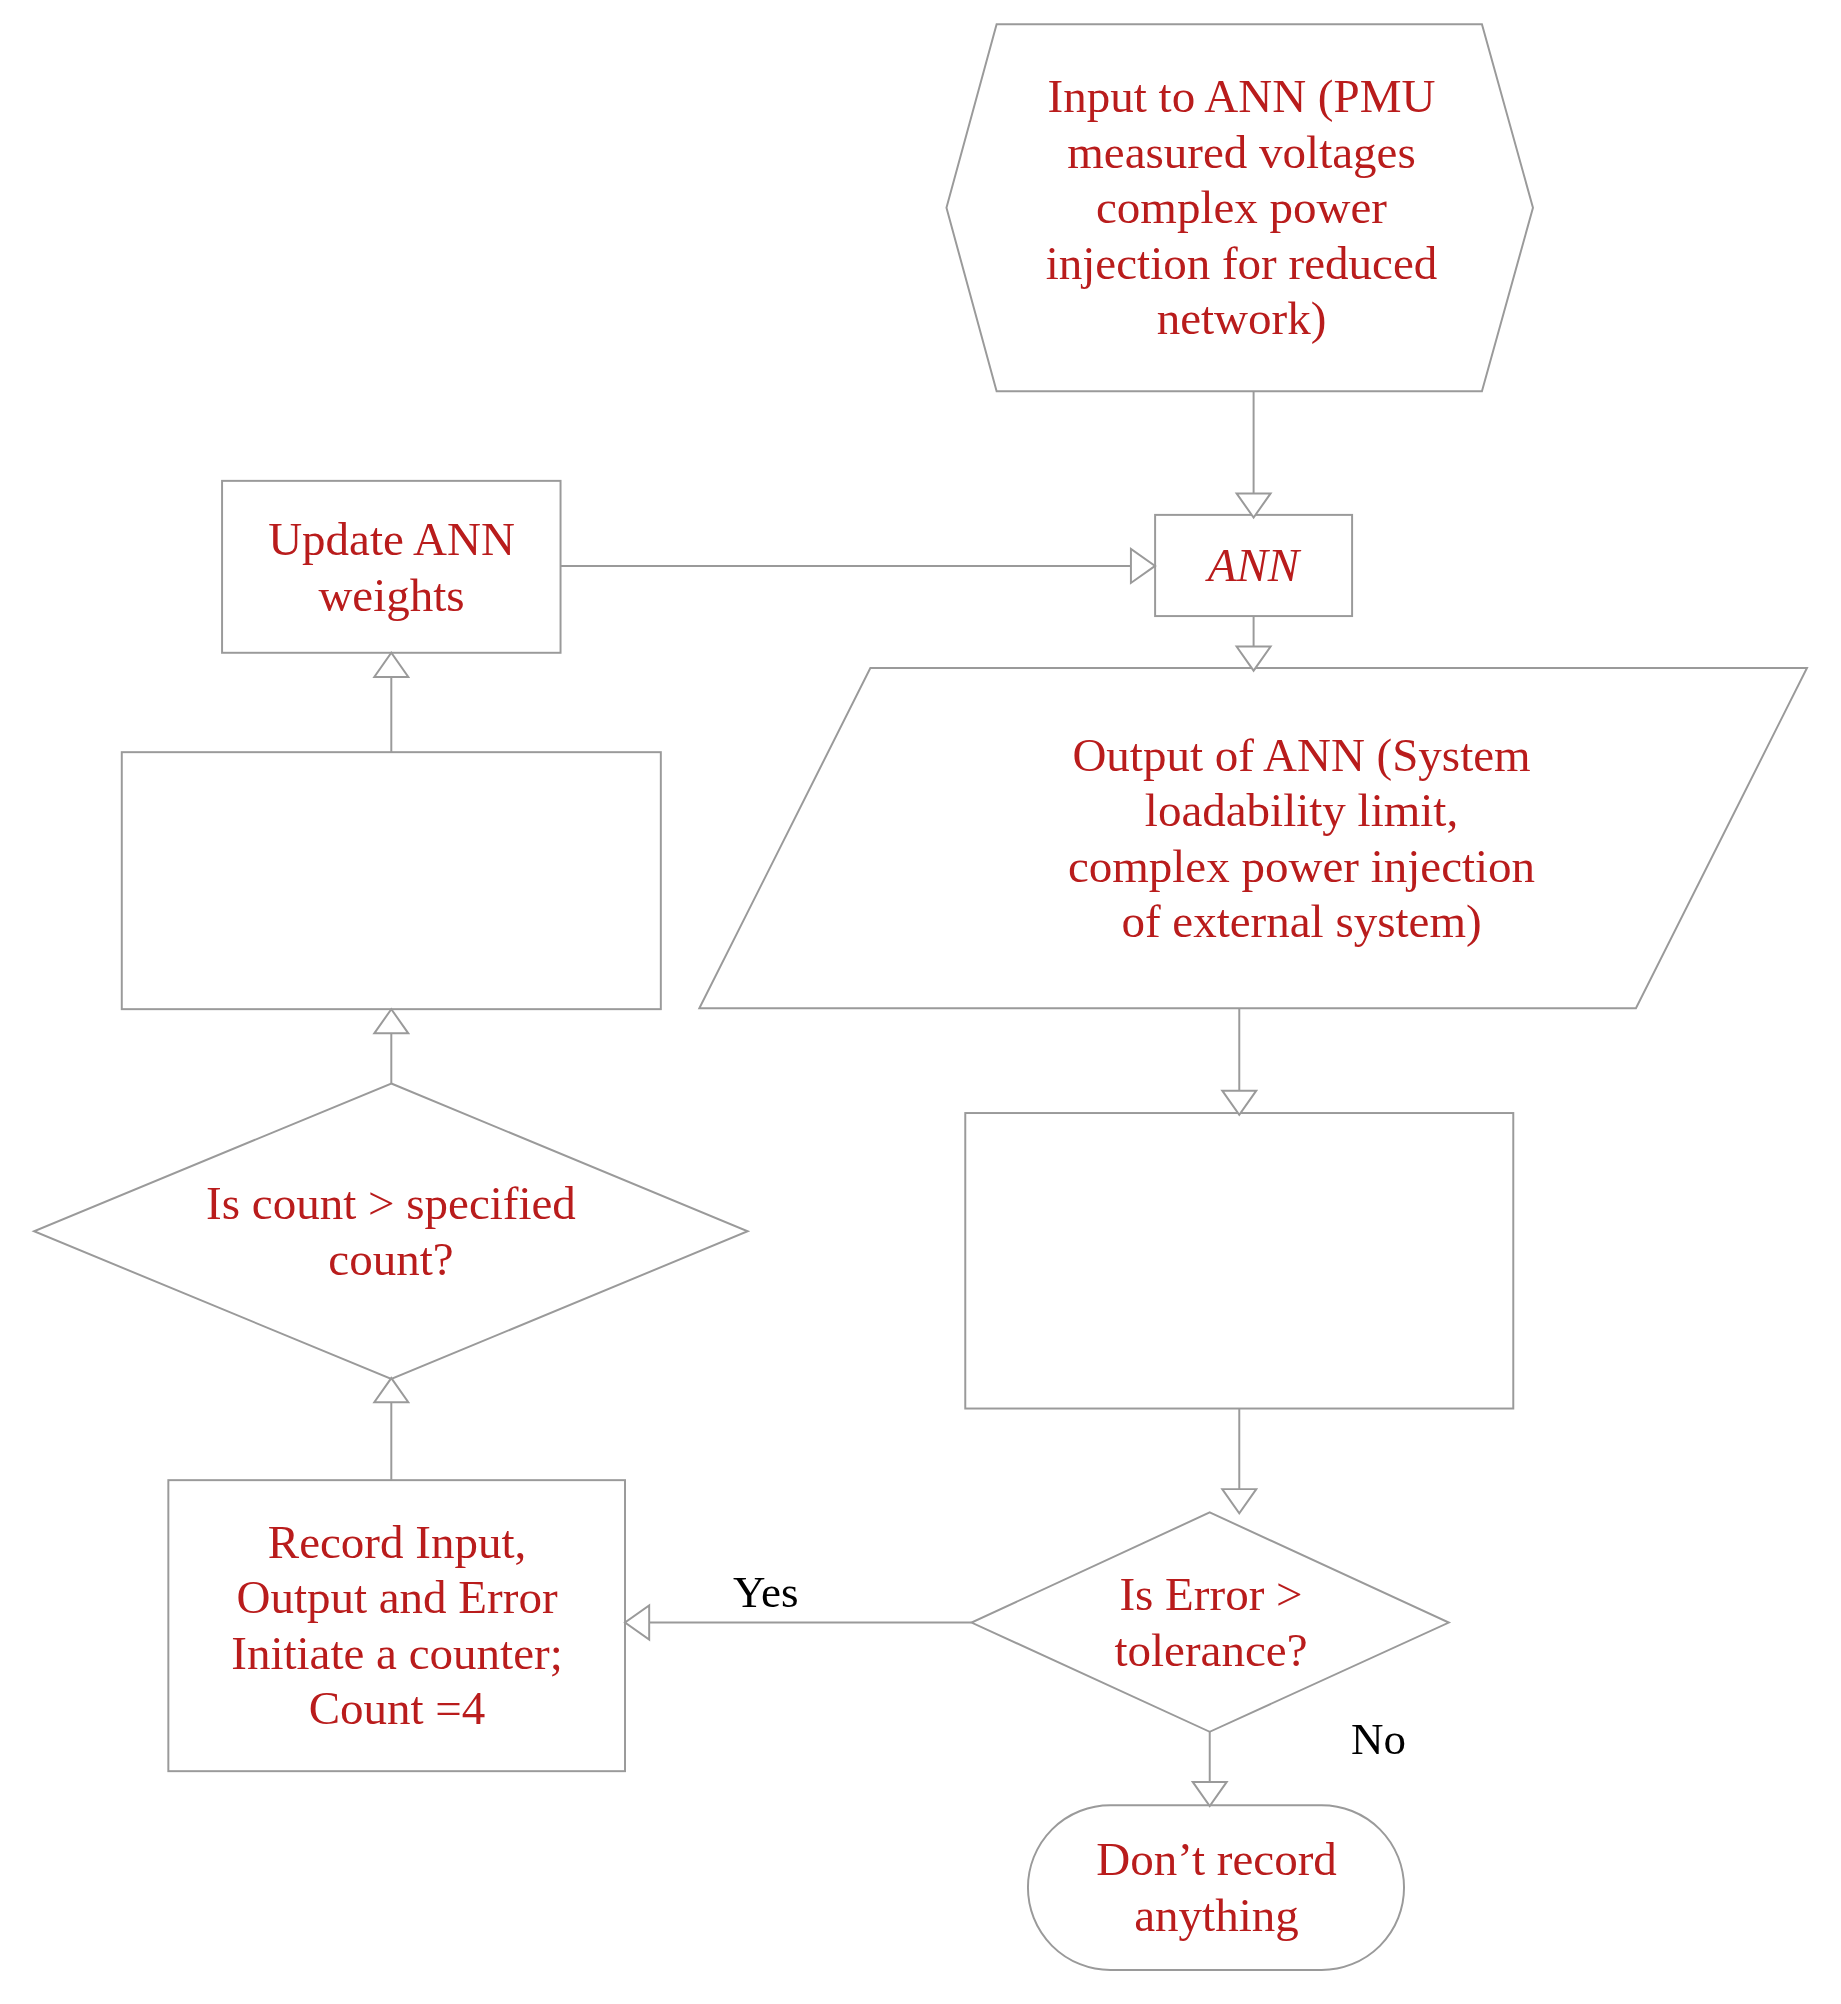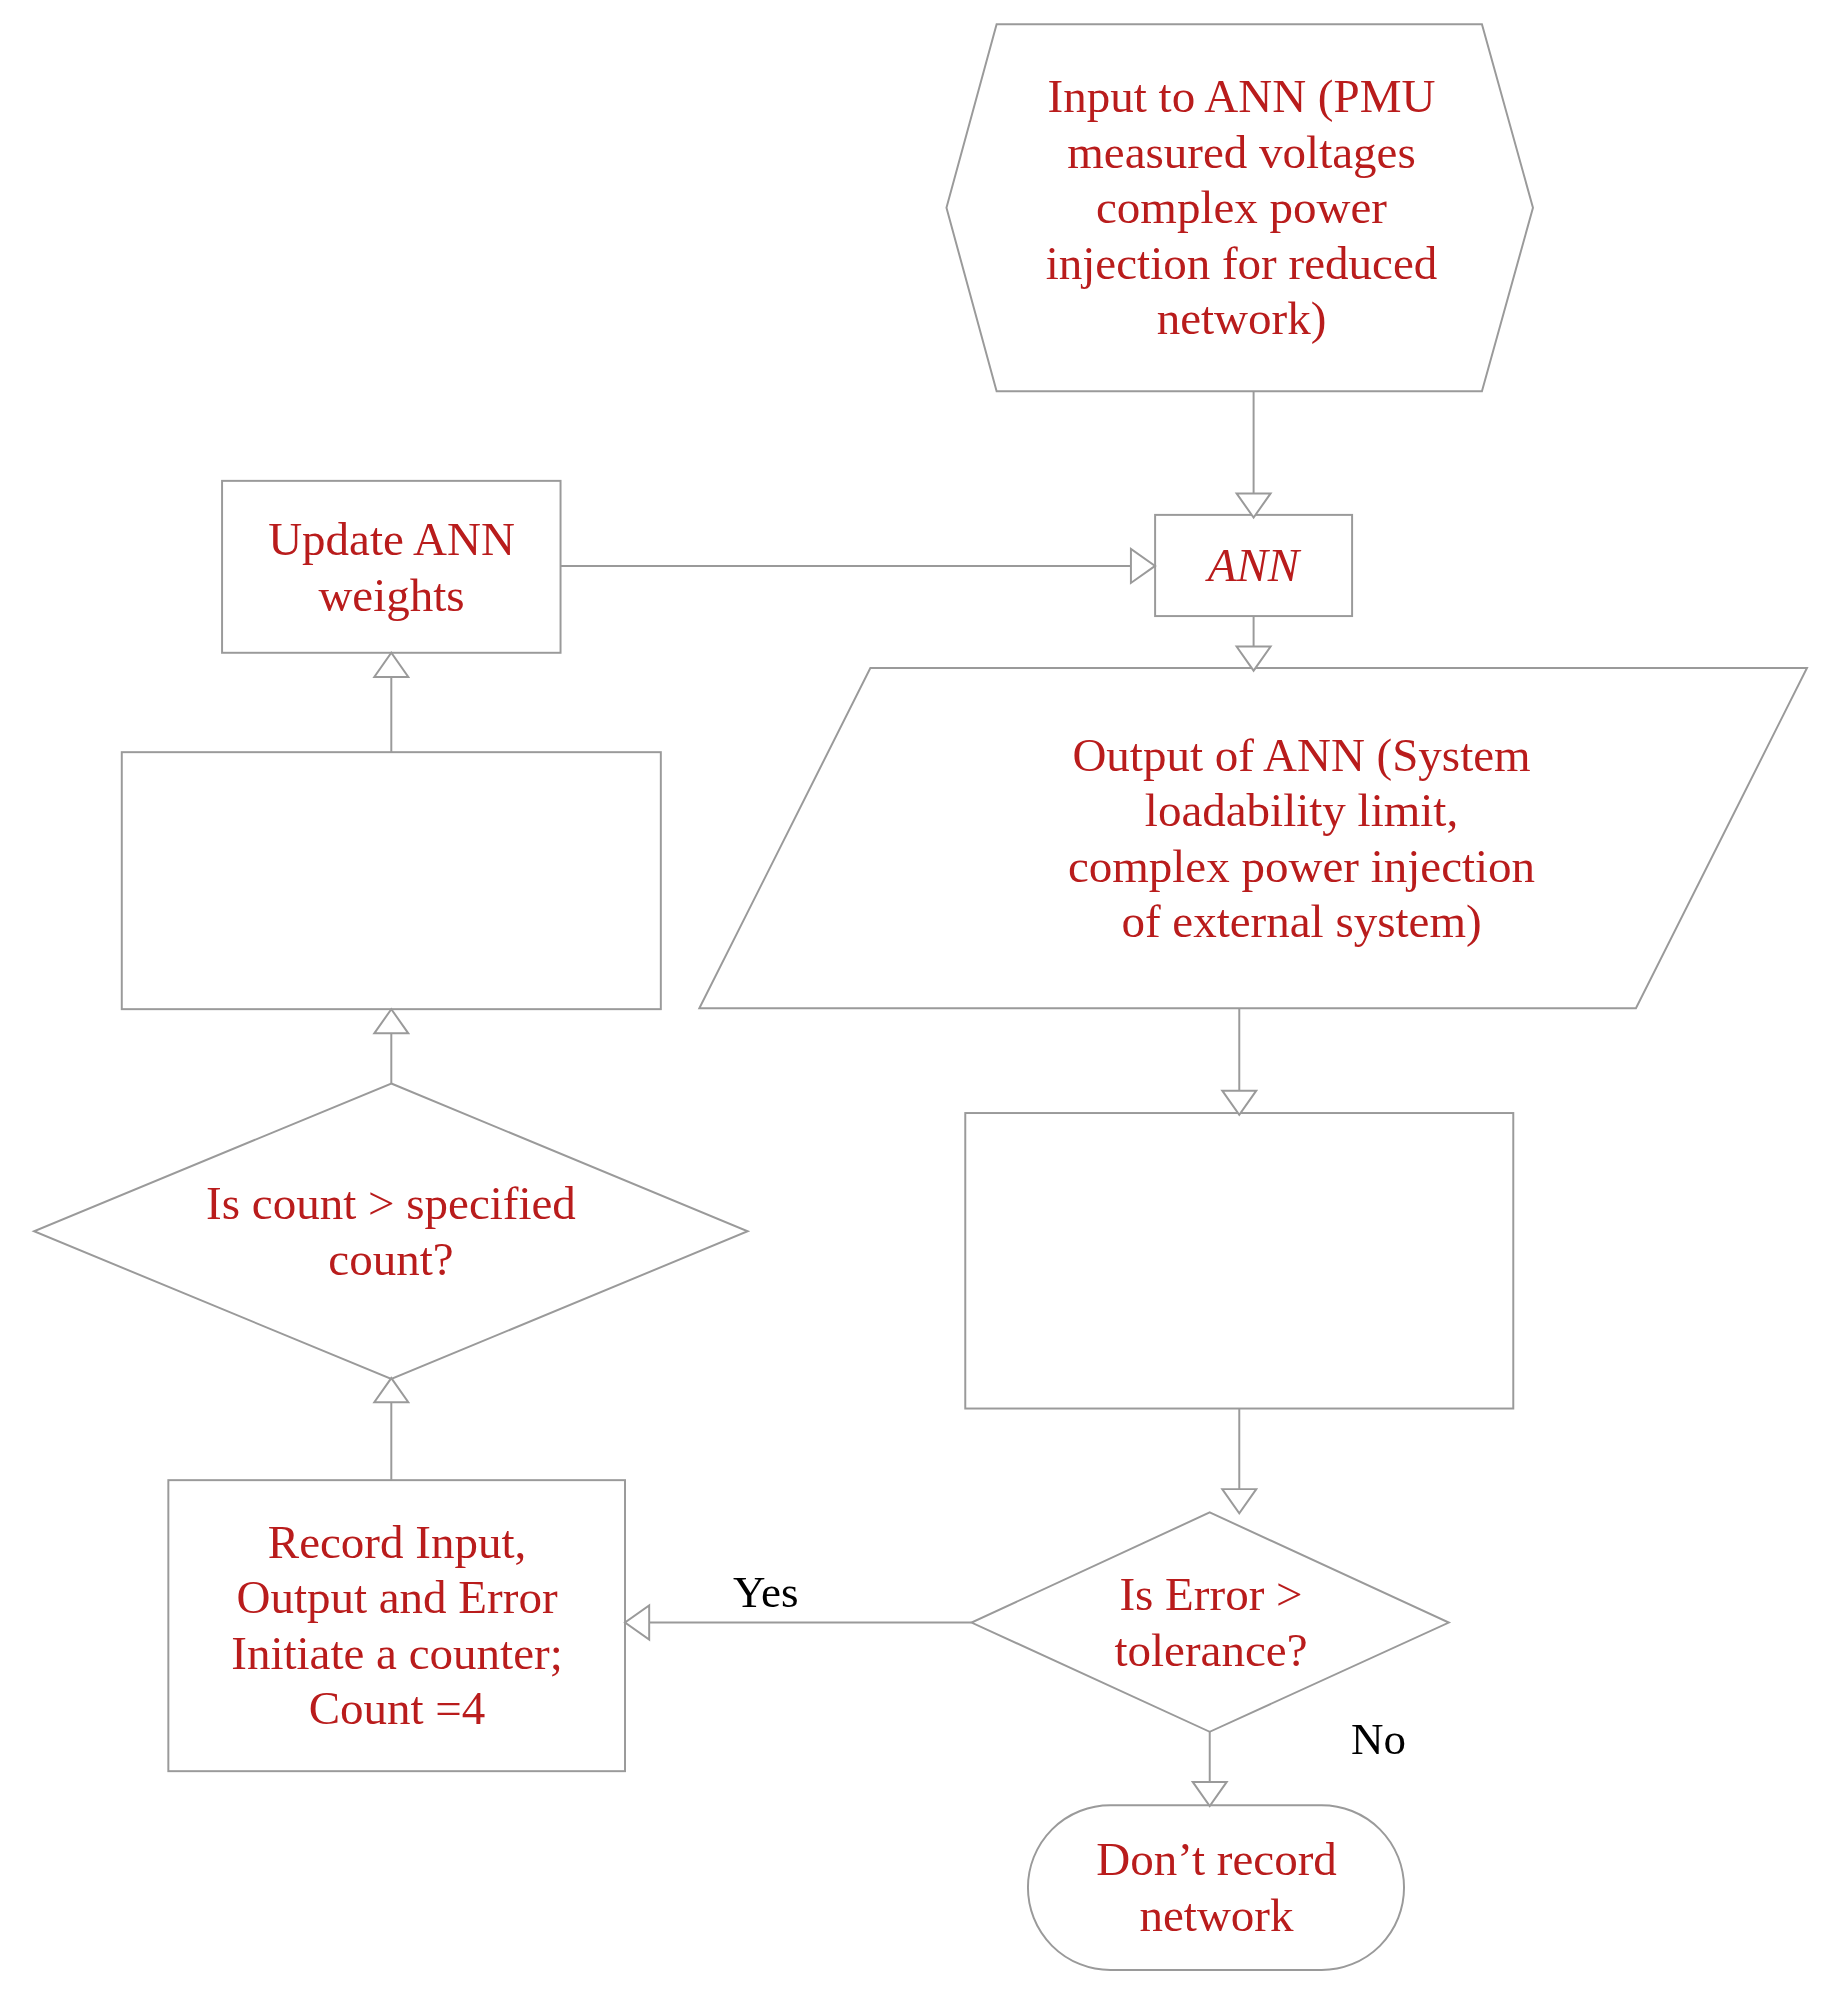--- a/index.html
+++ b/index.html
@@ -132,21 +132,21 @@
   <div class="node-text t52" style="left:969px; top:670px; width:665px; height:337px;">Output of ANN (System
 loadability limit,
 complex power injection
 of external system)</div>
 
 
   <div class="node-text t52" style="left:1057px; top:1522px; width:308px; height:201px;">Is Error &gt;
 tolerance?</div>
 
   <div class="node-text t52" style="left:1039px; top:1807px; width:355px; height:161px;">Don’t record
-network</div>
+anything</div>
 
   <div class="node-text t52" style="left:174px; top:1482px; width:446px; height:287px;">Record Input,
 Output and Error
 Initiate a counter;
 Count =4</div>
 
   <div class="node-text t52" style="left:134px; top:1152px; width:514px; height:159px;">Is count &gt; specified
 count?</div>
 
 

